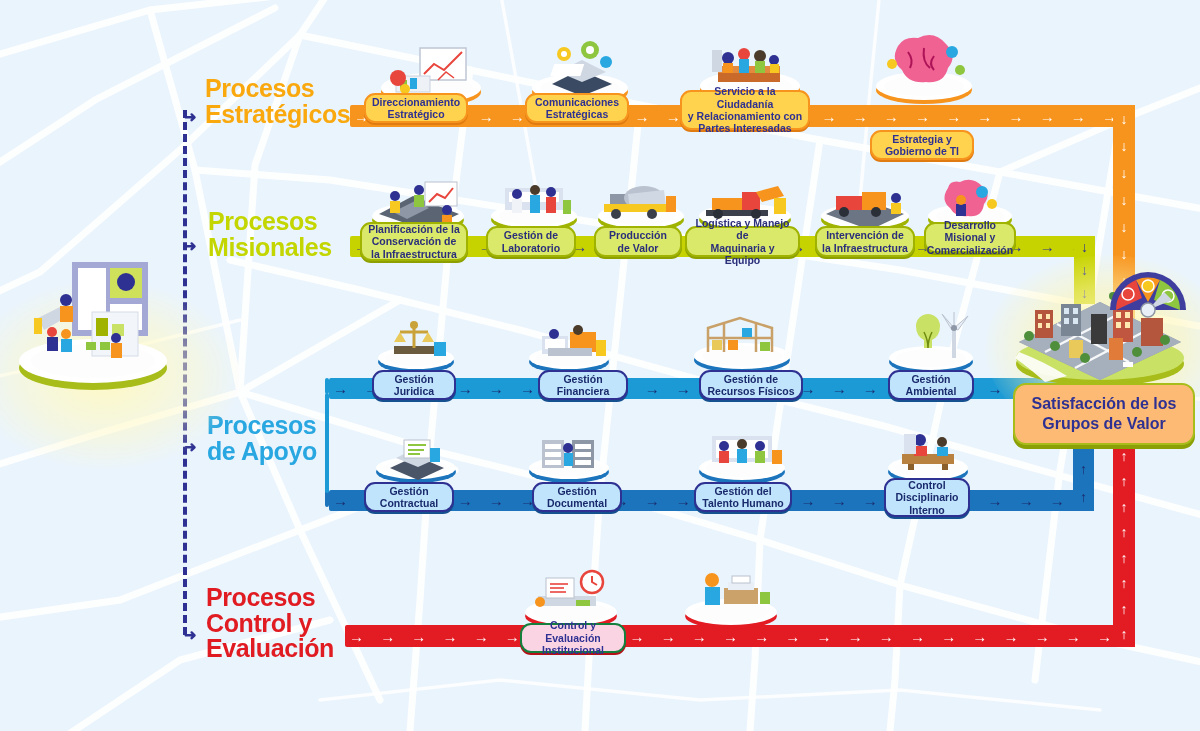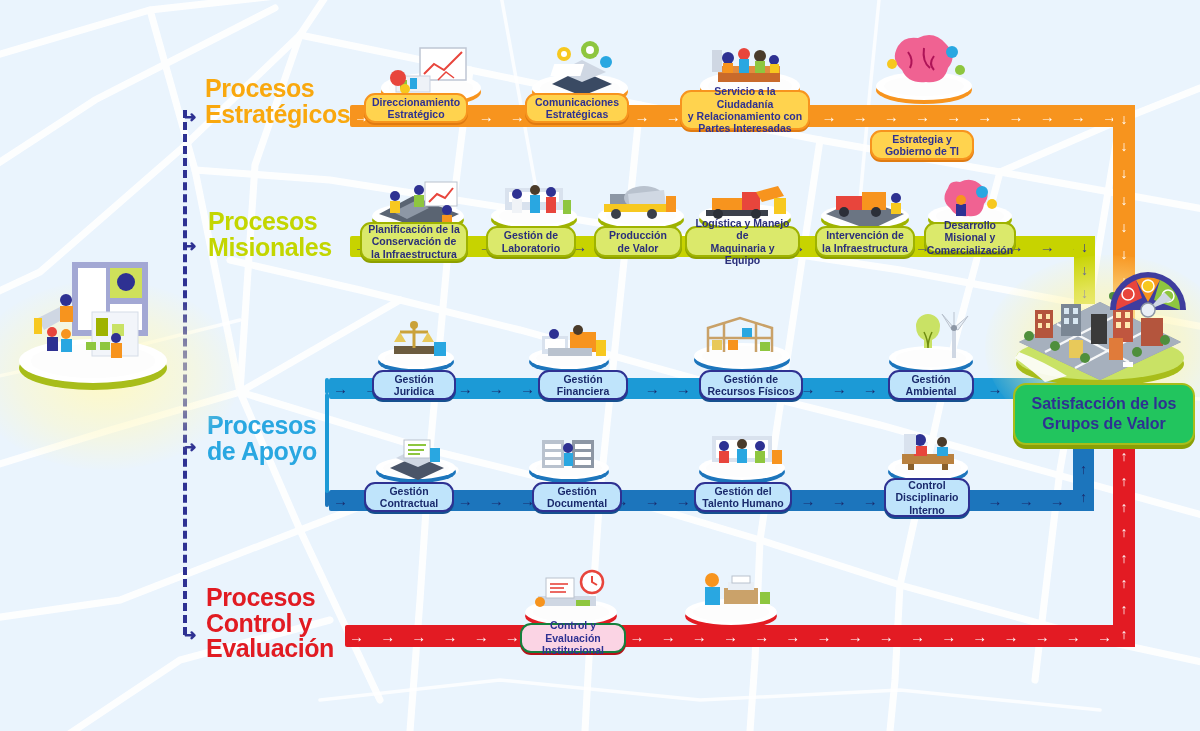--- a/index.html
+++ b/index.html
@@ -145,21 +145,21 @@
     z-index: 8;
   }
   .endcard-left {
     left: 7px; top: 390px; width: 168px; height: 78px;
     background: #d9e86d; border: 2px solid #a8bd1a;
     box-shadow: 0 4px 0 #8aa006;
     font-size: 15.5px; line-height: 1.28;
   }
   .endcard-right {
     left: 1013px; top: 383px; width: 182px; height: 62px;
-    background: #22c55e; border: 2px solid #a8bd1a;
+    background: #fdba74; border: 2px solid #a8bd1a;
     box-shadow: 0 4px 0 #8aa006;
     font-size: 16px; line-height: 1.25;
   }
   .glow {
     position: absolute;
     border-radius: 50%;
     z-index: 2;
     pointer-events: none;
   }
 </style>

